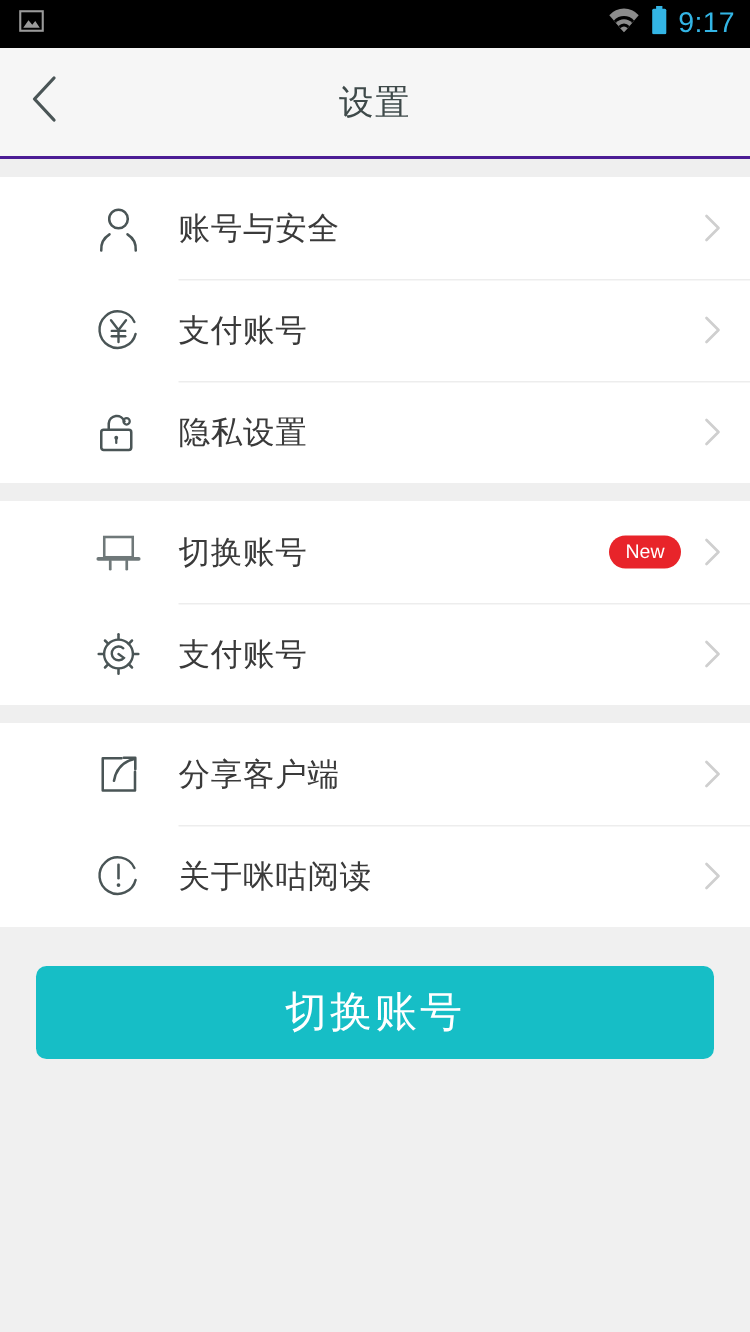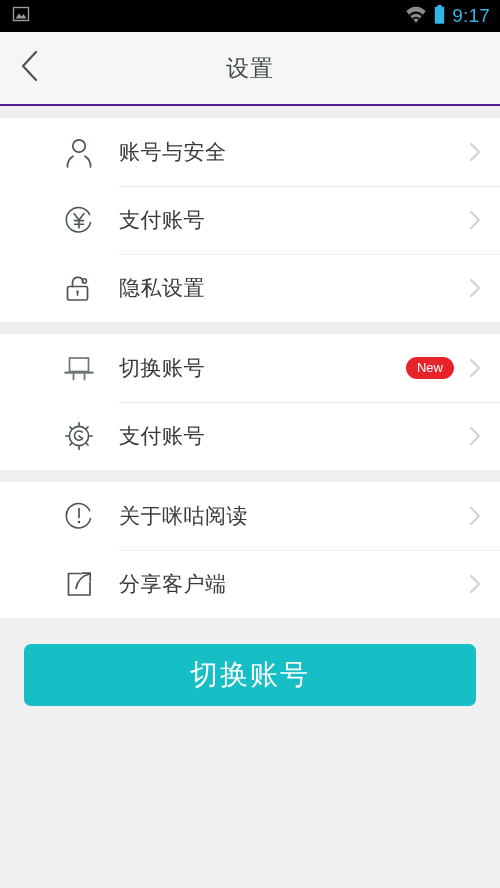--- a/index.html
+++ b/index.html
@@ -232,47 +232,47 @@
       </span>
     </div>
   </div>
 
   <div class="spacer"></div>
   <div class="group">
 
     <div class="row">
       <span class="row-icon">
         <svg width="34" height="34" viewBox="0 0 34 34">
+          <path d="M19 6.5 H6.5 V28 H28 V15.5" fill="none" stroke="#4a5556" stroke-width="1.7" stroke-linecap="round" stroke-linejoin="round"></path>
+          <path d="M14 21.5 C15.5 13 21 8.5 27.5 7" fill="none" stroke="#4a5556" stroke-width="1.7" stroke-linecap="round"></path>
+          <polyline points="20.5,6.2 28.2,6.2 28.2,13.8" fill="none" stroke="#4a5556" stroke-width="1.7" stroke-linecap="round" stroke-linejoin="round"></polyline>
+        </svg>
+      </span>
+      <span class="row-label">分享客户端</span>
+      <span class="chev">
+        <svg width="12" height="20" viewBox="0 0 12 20">
+          <polyline points="2,2 10,10 2,18" fill="none" stroke="#cfcfcf" stroke-width="1.8" stroke-linecap="round" stroke-linejoin="round"></polyline>
+        </svg>
+      </span>
+    </div>
+
+    <div class="row">
+      <span class="row-icon">
+        <svg width="34" height="34" viewBox="0 0 34 34">
           <path d="M28.4 19.6 A12.2 12.2 0 1 1 27.6 11.6" fill="none" stroke="#4a5556" stroke-width="1.6" stroke-linecap="round"></path>
           <line x1="17" y1="9.5" x2="17" y2="18.5" stroke="#4a5556" stroke-width="1.7" stroke-linecap="round"></line>
           <circle cx="17" cy="23" r="1.25" fill="#4a5556"></circle>
         </svg>
       </span>
       <span class="row-label">关于咪咕阅读</span>
       <span class="chev">
         <svg width="12" height="20" viewBox="0 0 12 20">
           <polyline points="2,2 10,10 2,18" fill="none" stroke="#cfcfcf" stroke-width="1.8" stroke-linecap="round" stroke-linejoin="round"></polyline>
         </svg>
       </span>
     </div>
-
-    <div class="row">
-      <span class="row-icon">
-        <svg width="34" height="34" viewBox="0 0 34 34">
-          <path d="M19 6.5 H6.5 V28 H28 V15.5" fill="none" stroke="#4a5556" stroke-width="1.7" stroke-linecap="round" stroke-linejoin="round"></path>
-          <path d="M14 21.5 C15.5 13 21 8.5 27.5 7" fill="none" stroke="#4a5556" stroke-width="1.7" stroke-linecap="round"></path>
-          <polyline points="20.5,6.2 28.2,6.2 28.2,13.8" fill="none" stroke="#4a5556" stroke-width="1.7" stroke-linecap="round" stroke-linejoin="round"></polyline>
-        </svg>
-      </span>
-      <span class="row-label">分享客户端</span>
-      <span class="chev">
-        <svg width="12" height="20" viewBox="0 0 12 20">
-          <polyline points="2,2 10,10 2,18" fill="none" stroke="#cfcfcf" stroke-width="1.8" stroke-linecap="round" stroke-linejoin="round"></polyline>
-        </svg>
-      </span>
-    </div>
   </div>
 
   <div class="action-wrap">
     <button class="action-btn">切换账号</button>
   </div>
 
 </div>
 
 </body></html>

